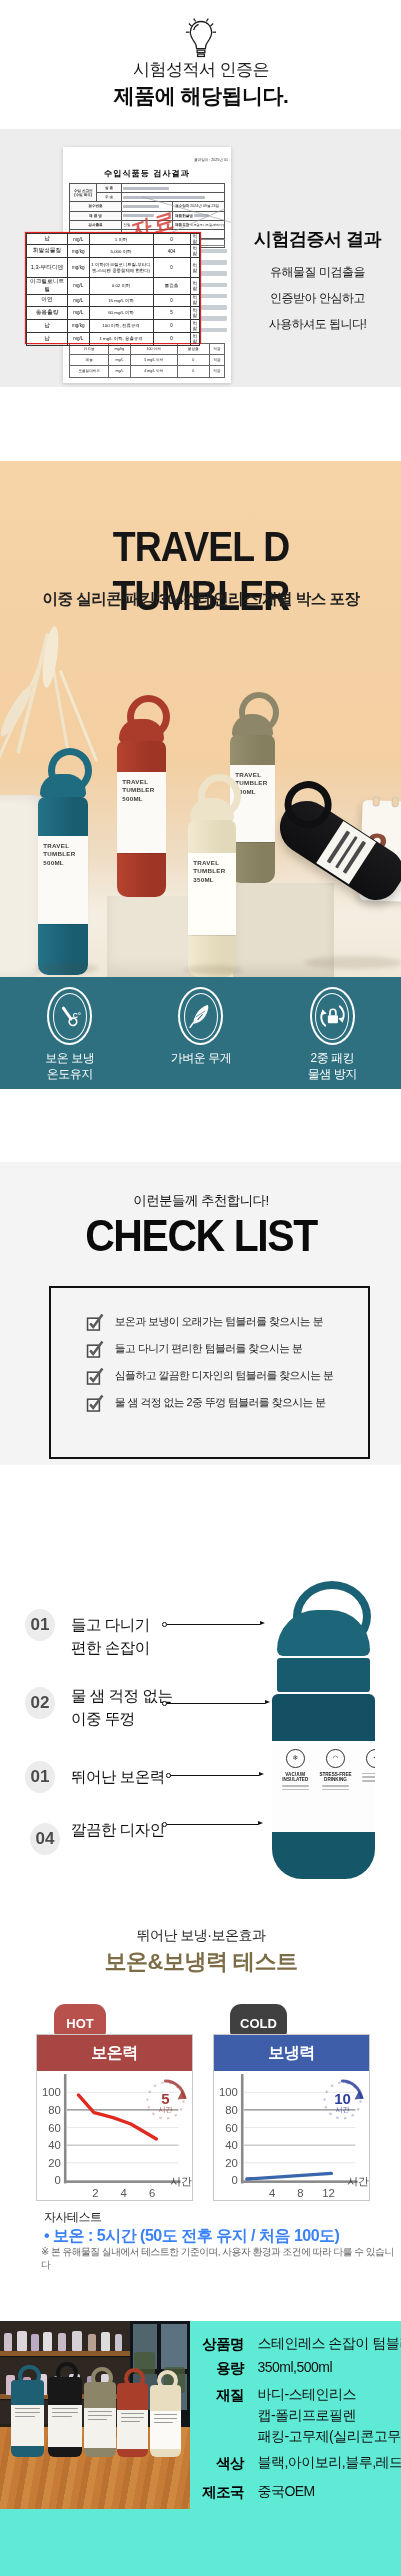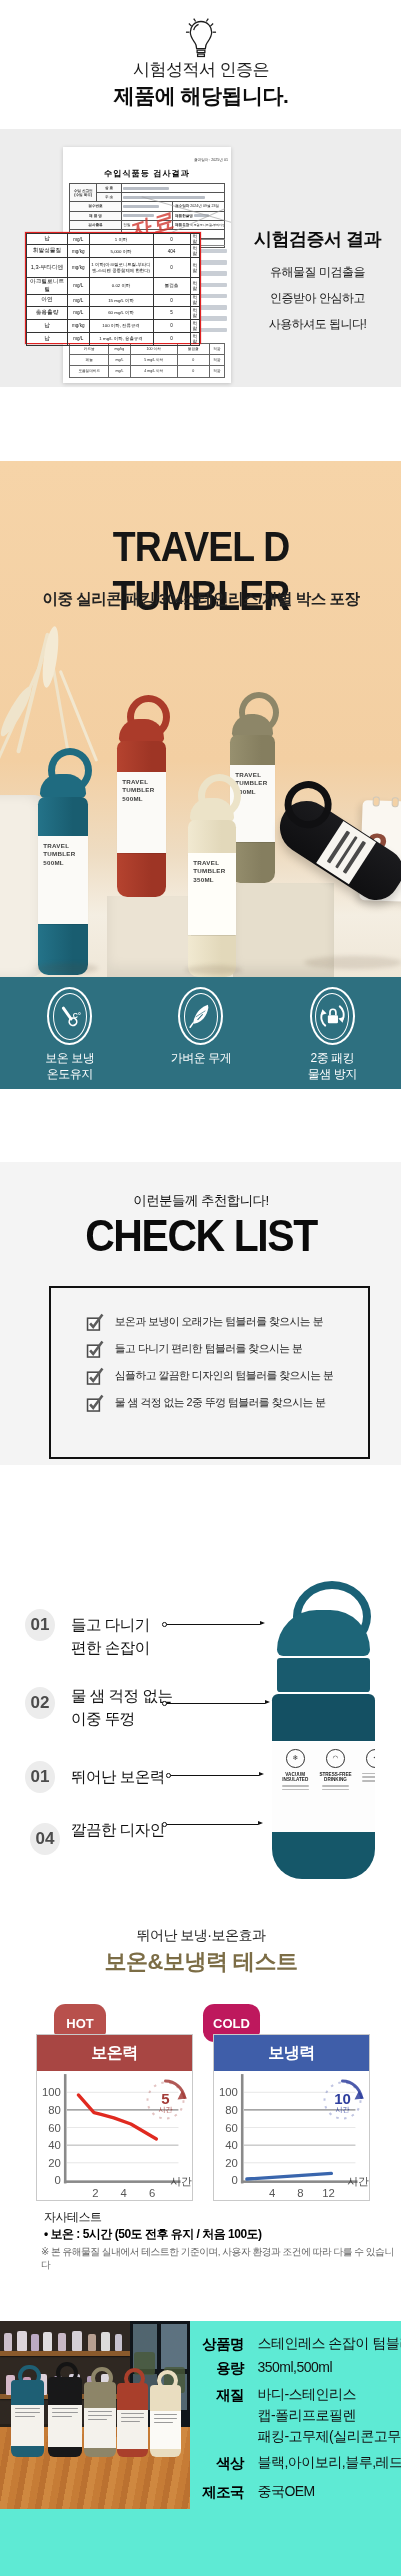--- a/index.html
+++ b/index.html
@@ -99,32 +99,32 @@
   .fbl-circ{width:16.5px;height:16.5px;border:1px solid #333;border-radius:50%;display:flex;align-items:center;justify-content:center;font-size:6.7px;color:#333;}
   .fbl-t{margin-top:4.1px;font-size:4.6px;font-weight:bold;color:#222;text-align:center;line-height:5.7px;white-space:pre-line;}
   .fbl-bar{margin-top:2.1px;width:27px;height:1.5px;background:#bbb;border-radius:1px;}
 
   
   .sec-test{top:1906px;height:415px;background:#fff;}
   .test-kicker{left:0;top:20.6px;width:402px;text-align:center;font-size:14px;color:#222;letter-spacing:-0.5px;}
   .test-title{left:0;top:41px;width:402px;text-align:center;font-size:22px;font-weight:bold;color:#7c6d46;letter-spacing:-0.5px;}
   .pill{position:absolute;top:98px;height:38px;border-radius:11.3px;color:#fff;font-size:13px;font-weight:bold;display:flex;align-items:center;justify-content:center;}
   .pill-hot{left:54px;width:52px;background:#b8504c;}
-  .pill-cold{left:203px;width:57px;background:#be185d;}
+  .pill-cold{left:230px;width:57px;background:#404040;}
   .card{position:absolute;top:128px;width:157px;height:167px;background:#fff;border:0.8px solid #c9c9c9;box-sizing:border-box;}
   .card-hot{left:36px;} .card-cold{left:213px;}
   .card-head{height:36px;display:flex;align-items:center;justify-content:center;color:#fff;font-size:16px;font-weight:bold;letter-spacing:-0.5px;}
   .head-hot{background:#a84643;} .head-cold{background:#3f5ea9;}
   .clock{position:absolute;right:3.1px;top:42px;width:47px;height:47px;}
   .clock-hot{color:#a33c38;} .clock-cold{color:#2f3f9e;}
   .clock text{font-family:"Liberation Sans",sans-serif;}
   .c-num{font-size:30px;font-weight:bold;}
   .c-unit{font-size:14px;}
   .note-title{left:44px;top:303px;font-size:12px;color:#222;letter-spacing:-0.5px;}
-  .note-hot{left:44px;top:320px;font-size:12px;font-weight:bold;color:#000000;letter-spacing:-0.5px;}
+  .note-hot{left:44px;top:320px;font-size:16px;font-weight:bold;color:#3b82f6;letter-spacing:-0.5px;}
   .note-cold{left:223px;top:320px;font-size:12px;font-weight:bold;color:#2f58b8;letter-spacing:-0.5px;}
   .note-dis{left:41px;top:340px;font-size:9.8px;color:#666;letter-spacing:-0.5px;}
 
   
   .sec-spec{top:2321px;height:255px;background:#5eead4;}
   .photo{left:0;top:0;width:190px;height:188px;background:#262019;overflow:hidden;}
   .ph-wall{position:absolute;left:0;top:0;width:130px;height:103px;background:#2f2822;}
   .ph-shelf{position:absolute;left:0;width:130px;height:4.6px;background:#8a5a2c;box-shadow:0 1px 1.5px rgba(0,0,0,.5);}
   .ph-item{position:absolute;border-radius:2.1px 2.1px 1px 1px;opacity:.9;}
   .ph-window{position:absolute;left:130px;top:0;width:60px;height:106px;background:#10151a;}

